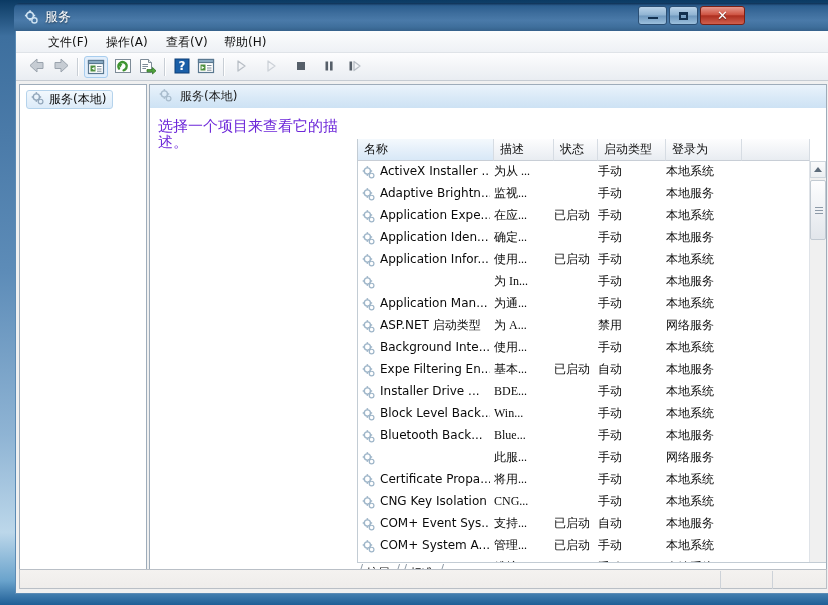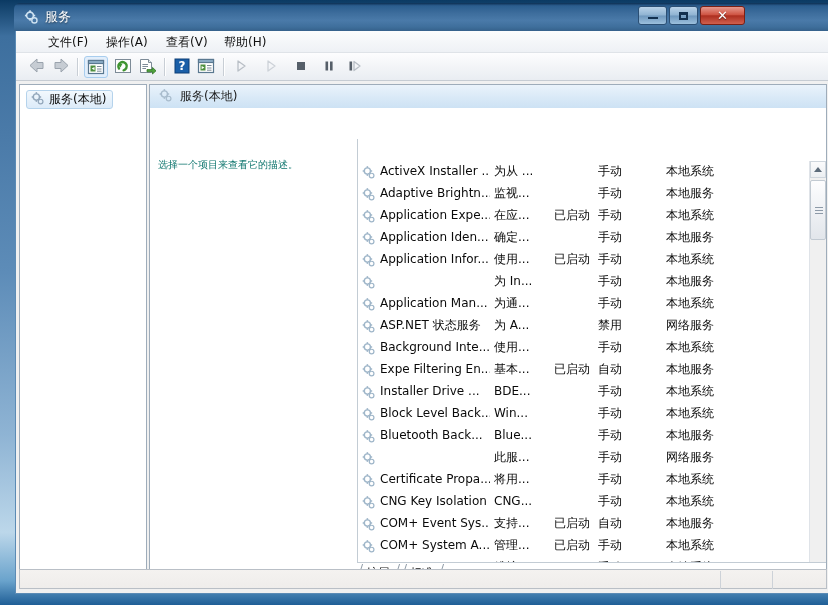--- a/index.html
+++ b/index.html
@@ -109,21 +109,21 @@
   #detail-header{
     position:absolute;left:0;top:0;width:676px;height:24px;
     background:linear-gradient(180deg,#eaf3fb 0%,#d9e9f7 55%,#cde2f4 100%);
     border-bottom:1px solid #ffffff;
     box-sizing:border-box;
     display:flex;align-items:center;gap:7px;padding-left:8px;
   }
   #detail-header-text{font-size:12px;color:#1a1a1a;white-space:nowrap;}
   #detail-desc{
     position:absolute;left:8px;top:33px;width:196px;
-    font-size:10px;color:#0f766e;line-height:16px;margin-top:39px;
+    font-size:15px;color:#6d28d9;line-height:16px;
   }
 
   
   #listview{
     position:absolute;left:207px;top:54px;width:469px;height:444px;
     background:#ffffff;border-left:1px solid #c3ccd4;
     box-sizing:border-box;overflow:hidden;
   }
   #header-row{
     position:absolute;left:0;top:0;width:469px;height:22px;
@@ -146,21 +146,21 @@
   }
   .row{
     position:relative;height:22px;width:452px;
     cursor:default;
   }
   .cell{
     position:absolute;top:0;height:22px;line-height:21px;
     font-size:12px;color:#0a0a0a;white-space:nowrap;overflow:hidden;
   }
   .cell.c-name{left:22px;width:110px;}
-  .cell.c-desc{left:136px;width:52px;}
+  .cell.c-desc{left:136px;width:52px;font-family:Liberation Serif, serif;}
   .cell.c-status{left:196px;width:44px;}
   .cell.c-start{left:240px;width:62px;}
   .cell.c-logon{left:308px;width:76px;}
   .gearicon{position:absolute;left:3px;top:4px;width:15px;height:15px;}
 
   
   #vscroll{
     position:absolute;right:0;top:22px;width:17px;height:422px;
     background:#f0f0f0;border-left:1px solid #dfe3e8;
     box-sizing:border-box;
@@ -390,20 +390,28 @@
             <circle cx="11.3" cy="11.3" r="2.5" fill="none" stroke="#a9bccd" stroke-width="1.3"></circle>
           </svg>
         </span>
         <span id="detail-header-text">服务(本地)</span>
       </div>
 
       <div id="detail-desc">选择一个项目来查看它的描述。</div>
 
       <div id="listview">
 
+        <div id="header-row">
+          <div class="colhdr sorted" style="left:0;width:136px">名称</div>
+          <div class="colhdr" style="left:136px;width:60px">描述</div>
+          <div class="colhdr" style="left:196px;width:44px">状态</div>
+          <div class="colhdr" style="left:240px;width:68px">启动类型</div>
+          <div class="colhdr" style="left:308px;width:76px">登录为</div>
+          <div class="colhdr" style="left:384px;width:68px"></div>
+        </div>
 
         <div id="rows">
               <div class="row">
                 <span class="gearicon"><svg width="15" height="15" viewBox="0 0 16 16">
                     <circle cx="6.8" cy="6.4" r="3.3" fill="none" stroke="#9fb6c9" stroke-width="1.5"></circle>
                     <g fill="#9fb6c9">
                       <rect x="6" y="1.2" width="1.6" height="2"></rect>
                       <rect x="6" y="9.6" width="1.6" height="2"></rect>
                       <rect x="1.8" y="5.6" width="2" height="1.6"></rect>
                       <rect x="9.9" y="5.6" width="2" height="1.6"></rect>
@@ -521,21 +529,21 @@
                 <span class="gearicon"><svg width="15" height="15" viewBox="0 0 16 16">
                     <circle cx="6.8" cy="6.4" r="3.3" fill="none" stroke="#9fb6c9" stroke-width="1.5"></circle>
                     <g fill="#9fb6c9">
                       <rect x="6" y="1.2" width="1.6" height="2"></rect>
                       <rect x="6" y="9.6" width="1.6" height="2"></rect>
                       <rect x="1.8" y="5.6" width="2" height="1.6"></rect>
                       <rect x="9.9" y="5.6" width="2" height="1.6"></rect>
                     </g>
                     <circle cx="11.3" cy="11.3" r="2.5" fill="none" stroke="#9fb6c9" stroke-width="1.3"></circle>
                   </svg></span>
-                <div class="cell c-name">ASP.NET 状态服务</div>
+                <div class="cell c-name">ASP.NET 启动类型</div>
                 <div class="cell c-desc">为 A...</div>
                 <div class="cell c-status"></div>
                 <div class="cell c-start">禁用</div>
                 <div class="cell c-logon">网络服务</div>
               </div>
               <div class="row">
                 <span class="gearicon"><svg width="15" height="15" viewBox="0 0 16 16">
                     <circle cx="6.8" cy="6.4" r="3.3" fill="none" stroke="#9fb6c9" stroke-width="1.5"></circle>
                     <g fill="#9fb6c9">
                       <rect x="6" y="1.2" width="1.6" height="2"></rect>

